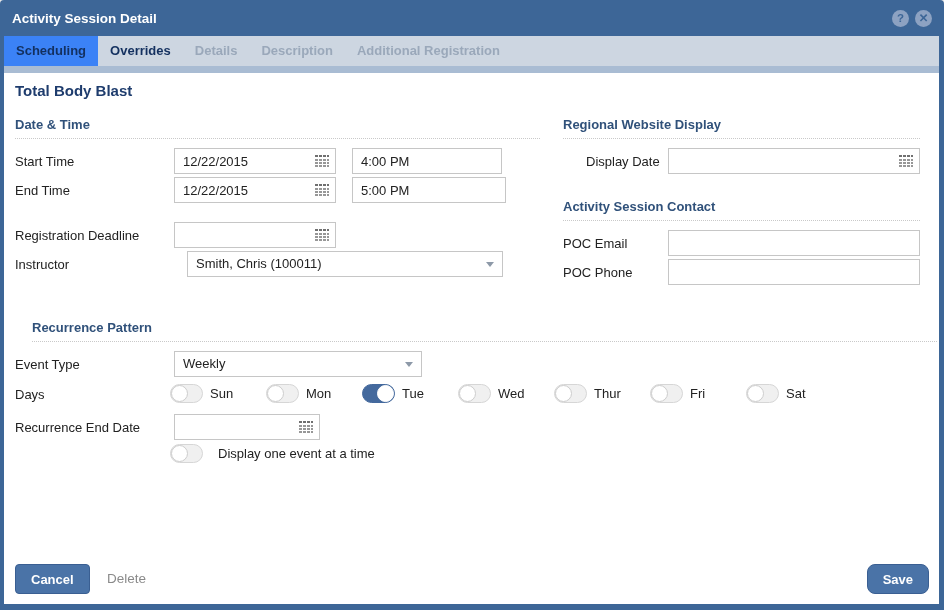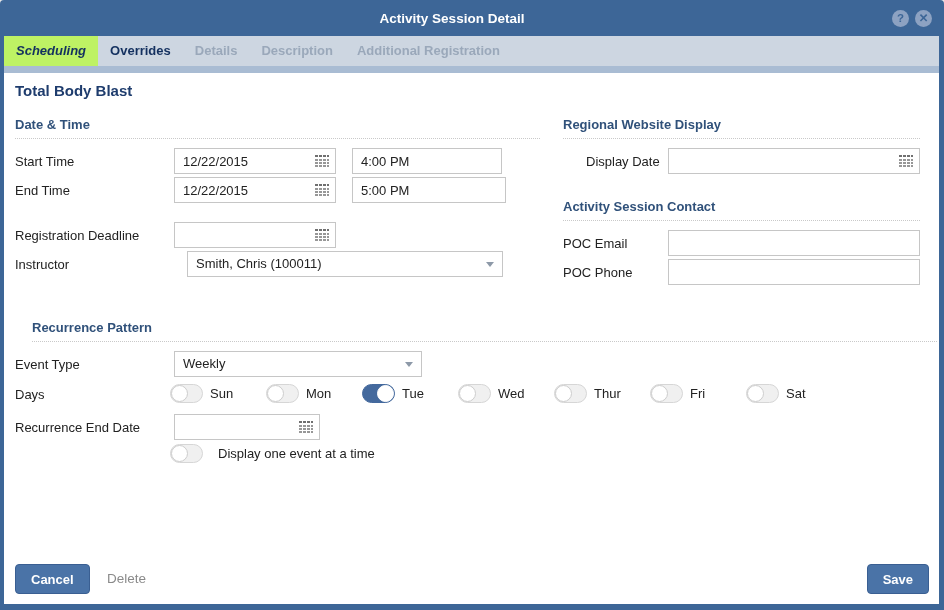--- a/index.html
+++ b/index.html
@@ -3,29 +3,29 @@
 <meta charset="utf-8">
 <style>
   * { margin:0; padding:0; box-sizing:border-box; }
   html,body { background:#e9e9e9; font-family:"Liberation Sans", sans-serif; }
   .dialog {
     width:944px; height:610px; position:relative; background:#fff;
     border-left:4px solid #3d6697; border-right:5px solid #3d6697; border-bottom:6px solid #3d6697;
     border-radius:4px 4px 0 0; overflow:hidden;
   }
   
-  .titlebar { height:36px; background:#3d6697; display:flex; align-items:center; padding:0 12px; margin:0 -5px 0 -4px;text-align:center; }
+  .titlebar { height:36px; background:#3d6697; display:flex; align-items:center; padding:0 12px; margin:0 -5px 0 -4px; }
   .titlebar .title { color:#fff; font-size:13.5px; font-weight:bold; flex:1; }
   .tb-icons { display:flex; gap:6px; }
   .tb-icon { width:17px; height:17px; border-radius:50%; background:#8da2c2; color:#3d6697;
     font-size:11.5px; font-weight:bold; display:flex; align-items:center; justify-content:center; cursor:pointer; }
   
   .tabs { display:flex; height:30px; background:#cdd6e1; }
   .tab { padding:0 12px; line-height:30px; font-size:13px; font-weight:bold; color:#13305f; cursor:pointer; }
-  .tab.active { background:#bef264;font-style:italic; }
+  .tab.active { background:#3b82f6; }
   .tab.disabled { color:#9aa8ba; cursor:default; }
   .tab-band { height:7px; background:#a9bcd3; }
   
   .body { position:relative; height:531px; background:#fff; font-size:13px; color:#222; }
   .page-title { position:absolute; left:11px; top:9px; font-size:15px; font-weight:bold; color:#1e3c6d; }
   .section-h { position:absolute; font-size:13px; font-weight:bold; color:#30517a;
     padding-bottom:6px; border-bottom:1px dotted #c9c9c9; }
   .lbl { position:absolute; font-size:13px; color:#222; white-space:nowrap; }
   .field { position:absolute; height:26px; border:1px solid #c6c6c6; background:#fff; }
   input.txt { width:100%; height:24px; border:0; outline:none; padding:0 8px; font-size:13px;
@@ -302,16 +302,16 @@
 
     <div class="inline-toggle-row">
       <span class="toggle">
           <span class="knob"></span>
         </span>
       <span>Display one event at a time</span>
     </div>
 
     <button class="btn" style="left:11px;">Cancel</button>
     <span class="link-muted">Delete</span>
-    <button class="btn" style="right:10px;">Save</button>
+    <button class="btn" style="right:10px;border-radius:8px;">Save</button>
 
   </div>
 </div>
 
 </body></html>

